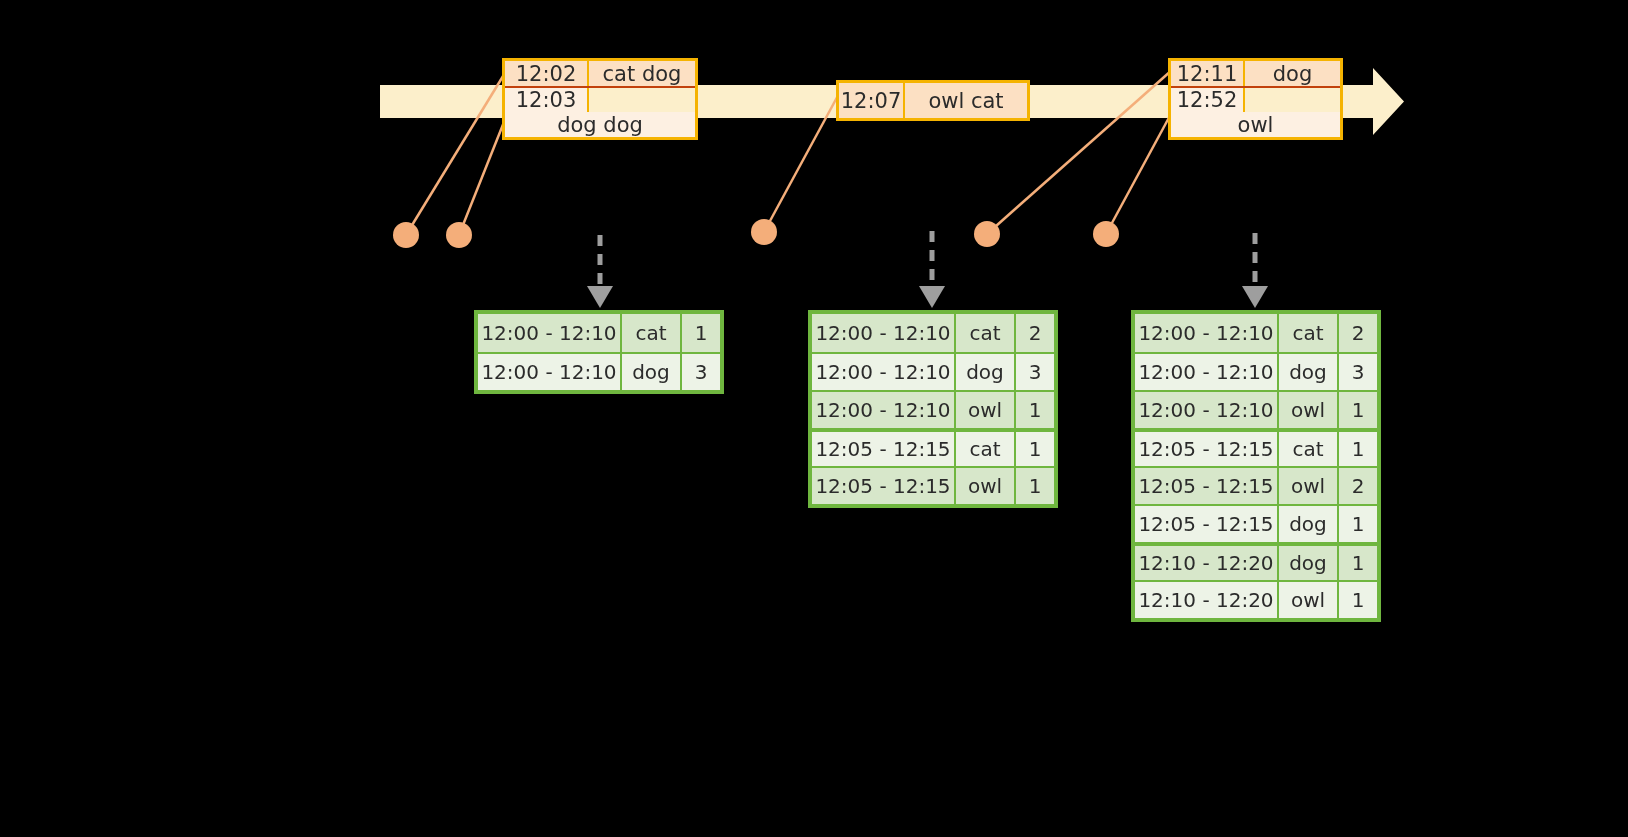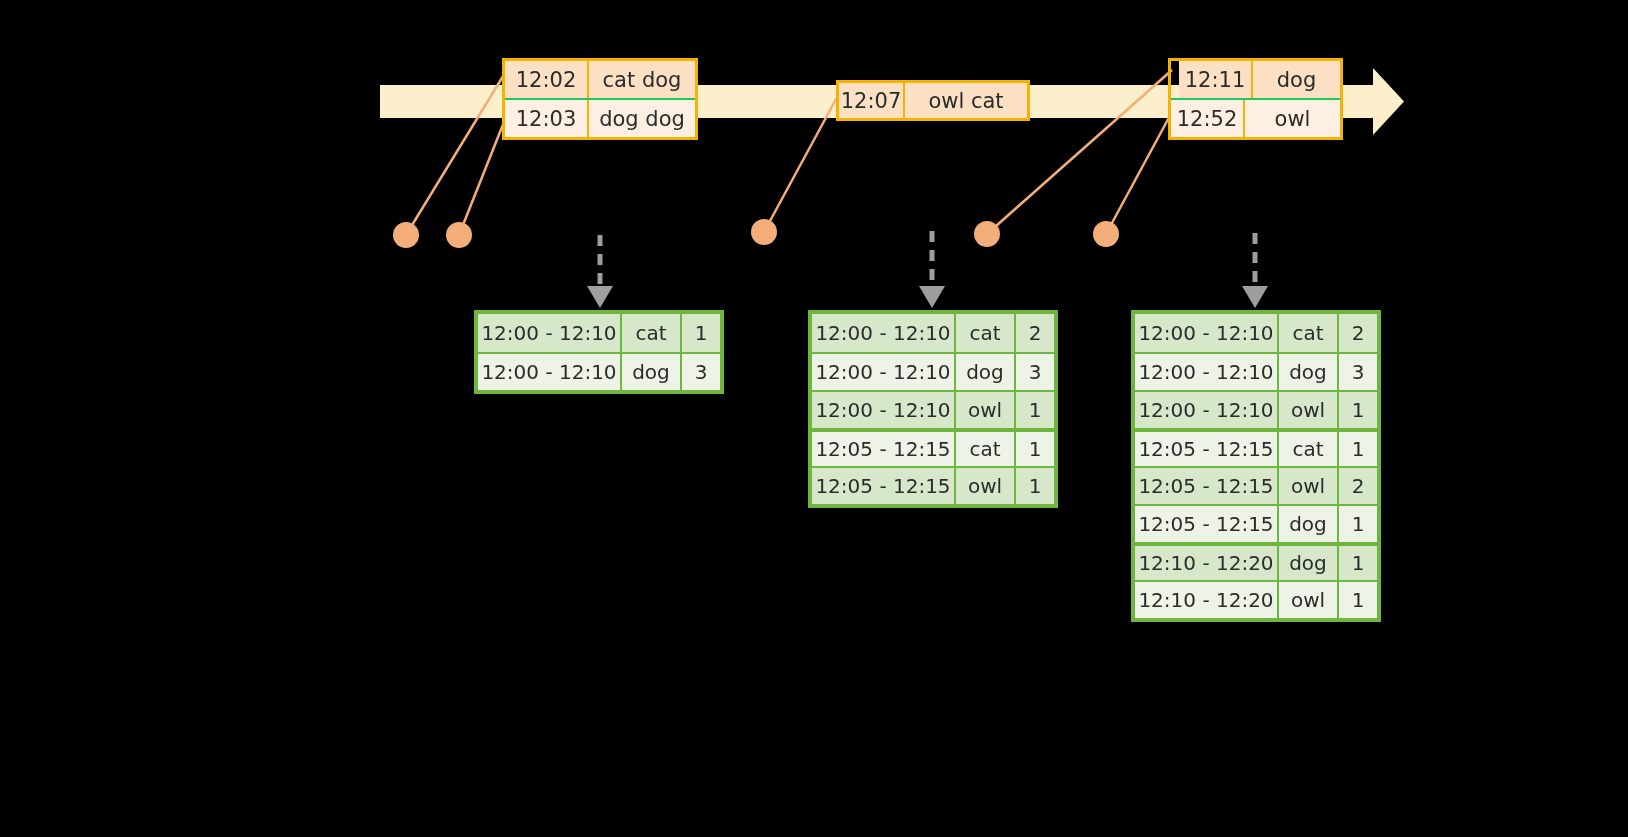--- a/index.html
+++ b/index.html
@@ -33,21 +33,22 @@
     box-sizing: border-box;
     display: flex;
     flex-direction: column;
     z-index: 5;
   }
   .event-row {
     display: flex;
     flex: 1 1 auto;
   }
   .event-row + .event-row {
-    border-top: 2px solid #22c55e;
+    border-top: 2px solid #c2410c;
+    flex-direction: column;
   }
   .event-time {
     display: flex;
     align-items: center;
     justify-content: center;
     border-right: 2px solid #F5B301;
     font-size: 21px;
     color: #2b2b2b;
     box-sizing: border-box;
   }
@@ -140,21 +141,21 @@
         </div>
       </div>
       <div class="event-box" style="left: 836px; top: 80px; width: 194px; height: 41px;">
         <div class="event-row shade-a">
           <div class="event-time" style="width: 66px;">12:07</div>
           <div class="event-word">owl cat</div>
         </div>
       </div>
       <div class="event-box" style="left: 1168px; top: 58px; width: 175px; height: 82px;">
         <div class="event-row shade-a">
-          <div class="event-time" style="width: 74px; margin-left: 8px;">12:11</div>
+          <div class="event-time" style="width: 74px;">12:11</div>
           <div class="event-word">dog</div>
         </div>
         <div class="event-row shade-b">
           <div class="event-time" style="width: 74px;">12:52</div>
           <div class="event-word">owl</div>
         </div>
       </div>
     </div>
   <div id="dots-layer">
       <div class="dot" style="left: 393px; top: 222px;"></div>

